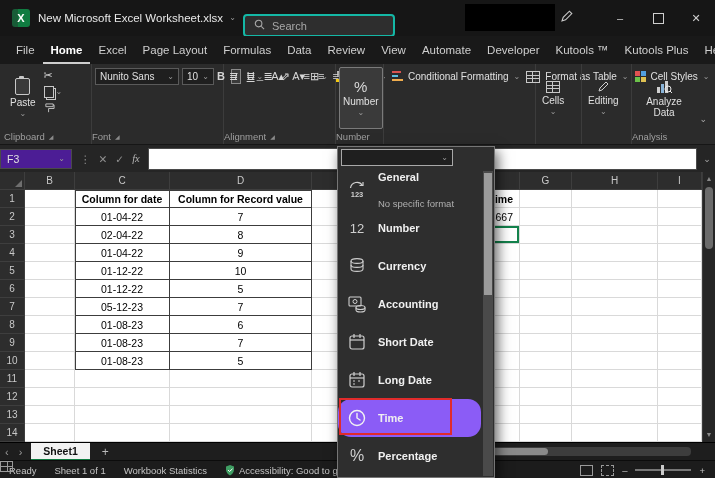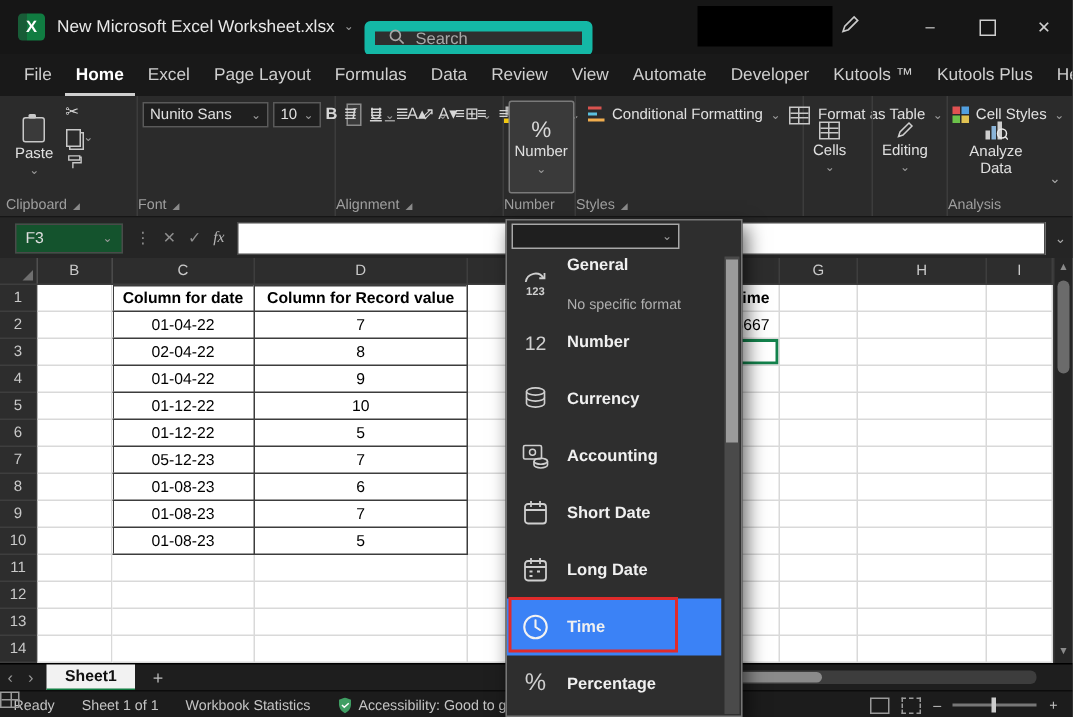--- a/index.html
+++ b/index.html
@@ -5,21 +5,21 @@
   html,body{margin:0;padding:0;background:#000;}
   .app{position:relative;width:715px;height:478px;background:#202020;overflow:hidden;
        font-family:"Liberation Sans",sans-serif;font-size:11px;color:#e6e6e6;}
   .chev{font-size:8px;color:#9a9a9a;line-height:1;}
   
   .titlebar{position:absolute;top:0;left:0;right:0;height:36px;background:#161616;}
   .xlogo{position:absolute;left:12px;top:9px;width:18px;height:18px;border-radius:3px;
          background:linear-gradient(90deg,#185c37 0 6px,#107c41 6px);color:#fff;font-weight:bold;
          font-size:11px;display:flex;align-items:center;justify-content:center;}
   .doctitle{position:absolute;left:38px;top:0;height:36px;display:flex;align-items:center;gap:6px;color:#e8e8e8;font-size:11.5px;}
-  .searchbox{position:absolute;left:243px;top:14px;width:152px;height:23px;background:#2e2e2e;border:7px solid #14b8a6;
+  .searchbox{position:absolute;left:243px;top:14px;width:152px;height:23px;background:#2e2e2e;border:2px solid #14b8a6;
              border-radius:4px;display:flex;align-items:center;gap:7px;padding:0 9px;color:#a8a8a8;box-sizing:border-box;}
   .blackbox{position:absolute;left:465px;top:4px;width:90px;height:27px;background:#000;}
   .penicon{position:absolute;left:560px;top:10px;}
   .wincontrols{position:absolute;right:0;top:0;height:36px;display:flex;}
   .wc{width:38px;height:36px;display:flex;align-items:center;justify-content:center;color:#cfcfcf;font-size:11px;}
   .maxbox{width:9px;height:9px;border:1px solid #cfcfcf;display:inline-block;}
   
   .menubar{position:absolute;top:36px;left:0;right:0;height:28px;background:#191919;display:flex;align-items:stretch;}
   .menu-tabs{display:flex;align-items:stretch;padding-left:8px;}
   .mtab{display:flex;align-items:center;padding:0 8px;color:#cfcfcf;font-size:11.5px;white-space:nowrap;}
@@ -63,21 +63,21 @@
         linear-gradient(#c8c8c8,#c8c8c8) 0 6px/12px 1px no-repeat,
         linear-gradient(#c8c8c8,#c8c8c8) 5px 0/1px 10px no-repeat;}
   .i-cellstyles{width:11px;height:11px;display:inline-block;background:
         linear-gradient(#e05252,#e05252) 0 0/5px 5px no-repeat,
         linear-gradient(#52a0e0,#52a0e0) 6px 0/5px 5px no-repeat,
         linear-gradient(#6cc24a,#6cc24a) 0 6px/5px 5px no-repeat,
         linear-gradient(#e0c252,#e0c252) 6px 6px/5px 5px no-repeat;}
   .ribchev{position:absolute;right:8px;bottom:20px;color:#aaa;font-size:9px;}
   
   .fbar{position:absolute;top:145px;left:0;right:0;height:27px;background:#252525;display:flex;align-items:center;}
-  .namebox{width:72px;height:20px;margin-left:10px;background:#14532d;border:1px solid #4a4a4a;color:#e0e0e0;
+  .namebox{width:72px;height:20px;margin-left:0;background:#4c1d95;border:1px solid #4a4a4a;color:#e0e0e0;
            display:flex;align-items:center;justify-content:space-between;padding:0 6px;font-size:10.5px;box-sizing:border-box;}
   .fbicons{display:flex;align-items:center;gap:8px;padding:0 8px;color:#8f8f8f;font-size:10.5px;}
   .fx{font-style:italic;font-family:"Liberation Serif",serif;color:#b5b5b5;}
   .finput{flex:1;height:20px;background:#fff;border:1px solid #4a4a4a;margin-right:2px;}
   .fchev{width:16px;text-align:center;color:#aaa;font-size:9px;}
   
   .sheet{position:absolute;top:172px;left:0;width:715px;height:270px;background:#fff;}
   .grid{position:absolute;left:0;top:0;right:13px;bottom:0;overflow:hidden;}
   .grow{display:flex;height:18px;}
   .hcell,.rownum{flex:0 0 auto;background:#2d2d2d;color:#c9c9c9;border-right:1px solid #3e3e3e;border-bottom:1px solid #3e3e3e;
@@ -116,21 +116,21 @@
   .vicon.pb{border-style:dashed;}
   .ztrack{position:relative;width:56px;height:2px;background:#777;}
   .zthumb{position:absolute;left:26px;top:-4px;width:3px;height:10px;background:#ccc;}
   
   .nfdrop{position:absolute;left:337px;top:146px;width:158px;height:332px;background:#2e2e2e;border:1px solid #767676;
           box-shadow:3px 5px 12px rgba(0,0,0,.6);z-index:60;box-sizing:border-box;}
   .nfcombo{position:absolute;top:2px;left:3px;width:112px;height:17px;background:#1f1f1f;border:1px solid #a8a8a8;
            display:flex;align-items:center;justify-content:space-between;padding:0 4px;box-sizing:border-box;}
   .nflist{position:absolute;top:24px;left:0;right:13px;bottom:0;overflow:hidden;}
   .nfitem{height:38px;display:flex;align-items:center;padding-left:8px;gap:10px;box-sizing:border-box;}
-  .nfitem.hi{background:#3b82f6;}
+  .nfitem.hi{background:#8b5cf6;border-radius:13px;}
   .nficon{width:22px;display:flex;justify-content:center;align-items:center;color:#cfcfcf;flex:0 0 22px;}
   .nftext{display:flex;flex-direction:column;justify-content:flex-end;}
   .nflabel{font-size:11px;font-weight:bold;color:#f0f0f0;}
   .nfsub{font-size:9.5px;color:#b0b0b0;margin-top:15px;}
   .nfannot{position:absolute;left:1px;top:251px;width:109px;height:33px;border:2px solid #e02b2b;pointer-events:none;}
   .nfscroll{position:absolute;top:24px;right:1px;bottom:1px;width:10px;background:#4a4a4a;}
   .nfthumb{position:absolute;top:2px;left:1px;width:8px;height:122px;background:#9b9b9b;}
 </style>
 </head>
 <body>
@@ -304,24 +304,20 @@
             <span class="i-table"></span>
             <span>Format as Table</span>
             <span class="chev">⌄</span>
           </div>
         <div class="srow">
             <span class="i-cellstyles"></span>
             <span>Cell Styles</span>
             <span class="chev">⌄</span>
           </div>
       </div>
-      <div class="rlabel">
-          <span>Styles</span>
-          <span class="launcher">◢</span>
-        </div>
     </div>
 
     <div class="rgroup" style="width:46px">
       <div class="rbody">
         <div class="bigbtn">
           <span class="i-table"></span>
           <span class="blbl">Cells</span>
           <span class="chev">⌄</span>
         </div>
       </div>

